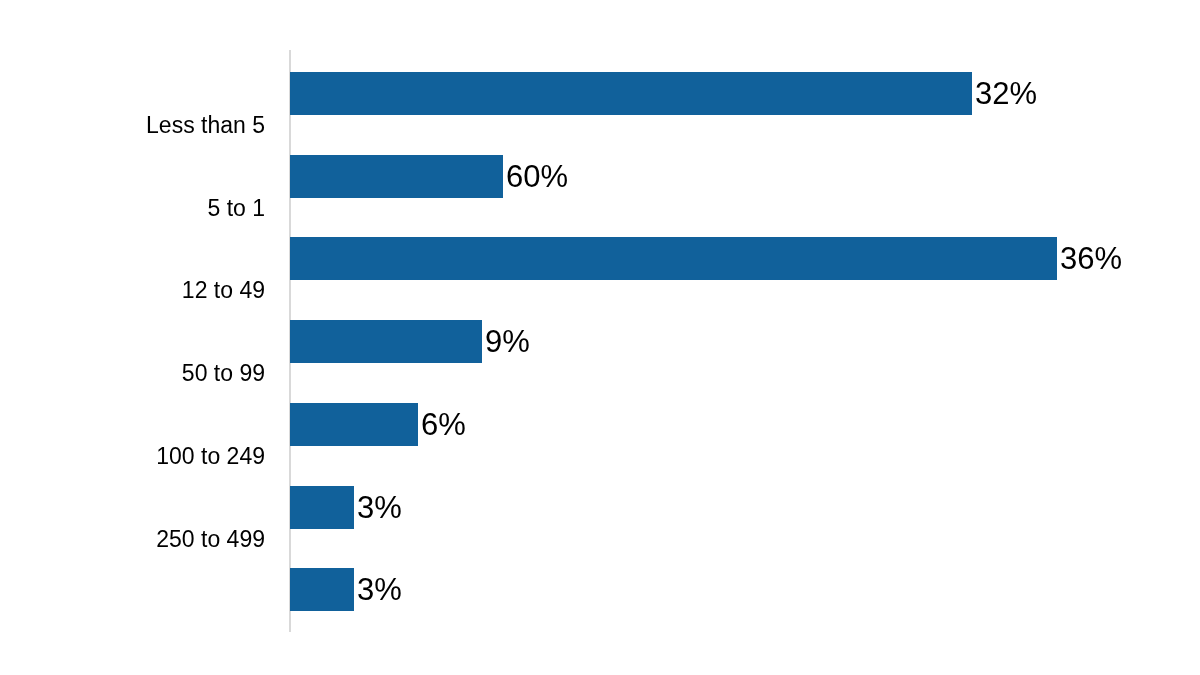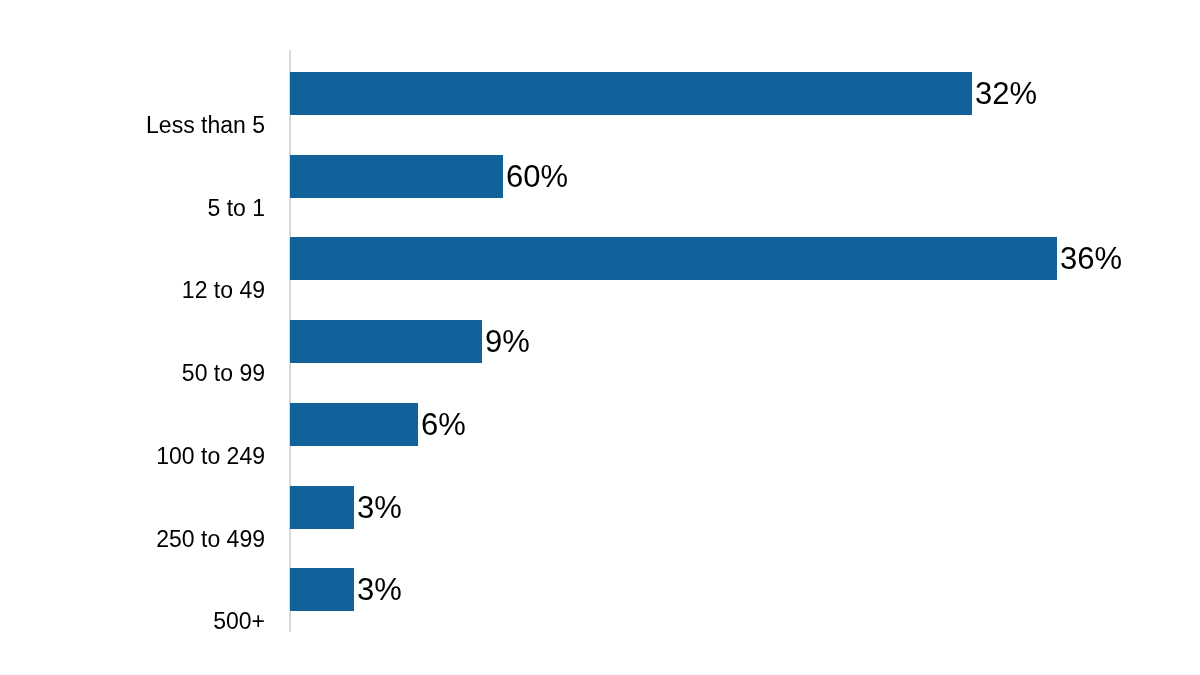--- a/index.html
+++ b/index.html
@@ -111,19 +111,18 @@
       <div class="value-label" style="left: 418px;">6%</div>
     </div>
 
     <div class="bar-row" style="top:486px;">
       <div class="cat-label">250 to 499</div>
       <div class="bar" style="width: 64px; background: rgb(17, 97, 155);"></div>
       <div class="value-label" style="left: 354px;">3%</div>
     </div>
 
     <div class="bar-row" style="top:568px;">
-      <div class="cat-label">500+</div>
       <div class="bar" style="width: 64px; background: rgb(17, 97, 155);"></div>
       <div class="value-label" style="left: 354px;">3%</div>
     </div>
 
   </div>
 </div>
 
 </body></html>

